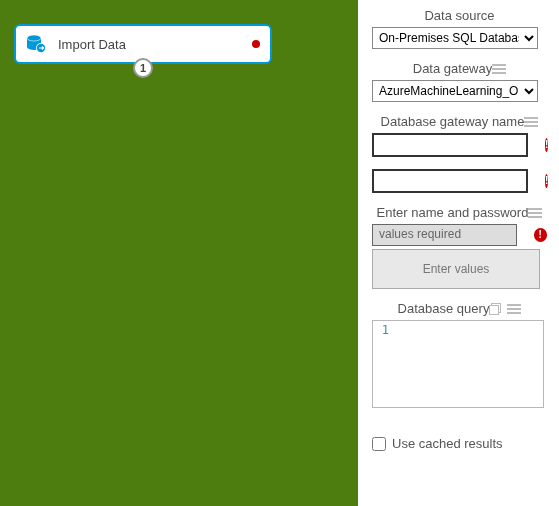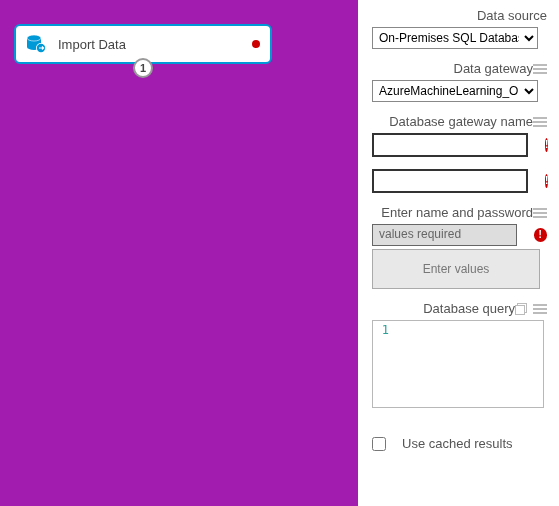--- a/index.html
+++ b/index.html
@@ -9,21 +9,21 @@
     font-size: 13px;
     color: #333;
     width: 559px;
     height: 506px;
     display: flex;
     background: #fff;
   }
   .canvas {
     width: 358px;
     height: 100%;
-    background: #a21caf;
+    background: #4d7c0f;
     position: relative;
     padding: 18px;
   }
   .module {
     position: absolute;
     top: 24px;
     left: 14px;
     width: 258px;
     height: 40px;
     background: #fff;
@@ -65,21 +65,21 @@
     flex: 1;
     height: 100%;
     padding: 8px 12px 8px 14px;
     background: #fff;
     overflow: hidden;
   }
   .field { margin-bottom: 12px; }
   .label-row {
     display: flex;
     align-items: center;
-    justify-content: flex-end;
+    justify-content: center;
     margin-bottom: 4px;
   }
   .field-label { color: #555; font-size: 13px; }
   .menu-lines {
     width: 14px; height: 10px;
     display: flex; flex-direction: column; justify-content: space-between;
     cursor: pointer;
   }
   .menu-lines span { height: 2px; background: #bbb; display: block; }
   .select {
@@ -141,21 +141,21 @@
     font-size: 12px;
   }
   .gutter {
     width: 20px;
     text-align: right;
     padding: 2px 4px 0 0;
     color: #2aa198;
     border-right: none;
   }
   .query-text { flex: 1; padding: 2px 2px; outline: none; }
-  .cached-row { display: flex; align-items: center; gap: 16px; margin-top: 28px; }
+  .cached-row { display: flex; align-items: center; gap: 6px; margin-top: 28px; }
   .chk {
     width: 14px; height: 14px;
     border: 1px solid #555;
     background: #fff;
     margin: 0;
   }
   .popout-icon {
     display:inline-flex; width:12px; height:12px; position:relative; margin-right:6px;
   }
   .popout-icon::before {

